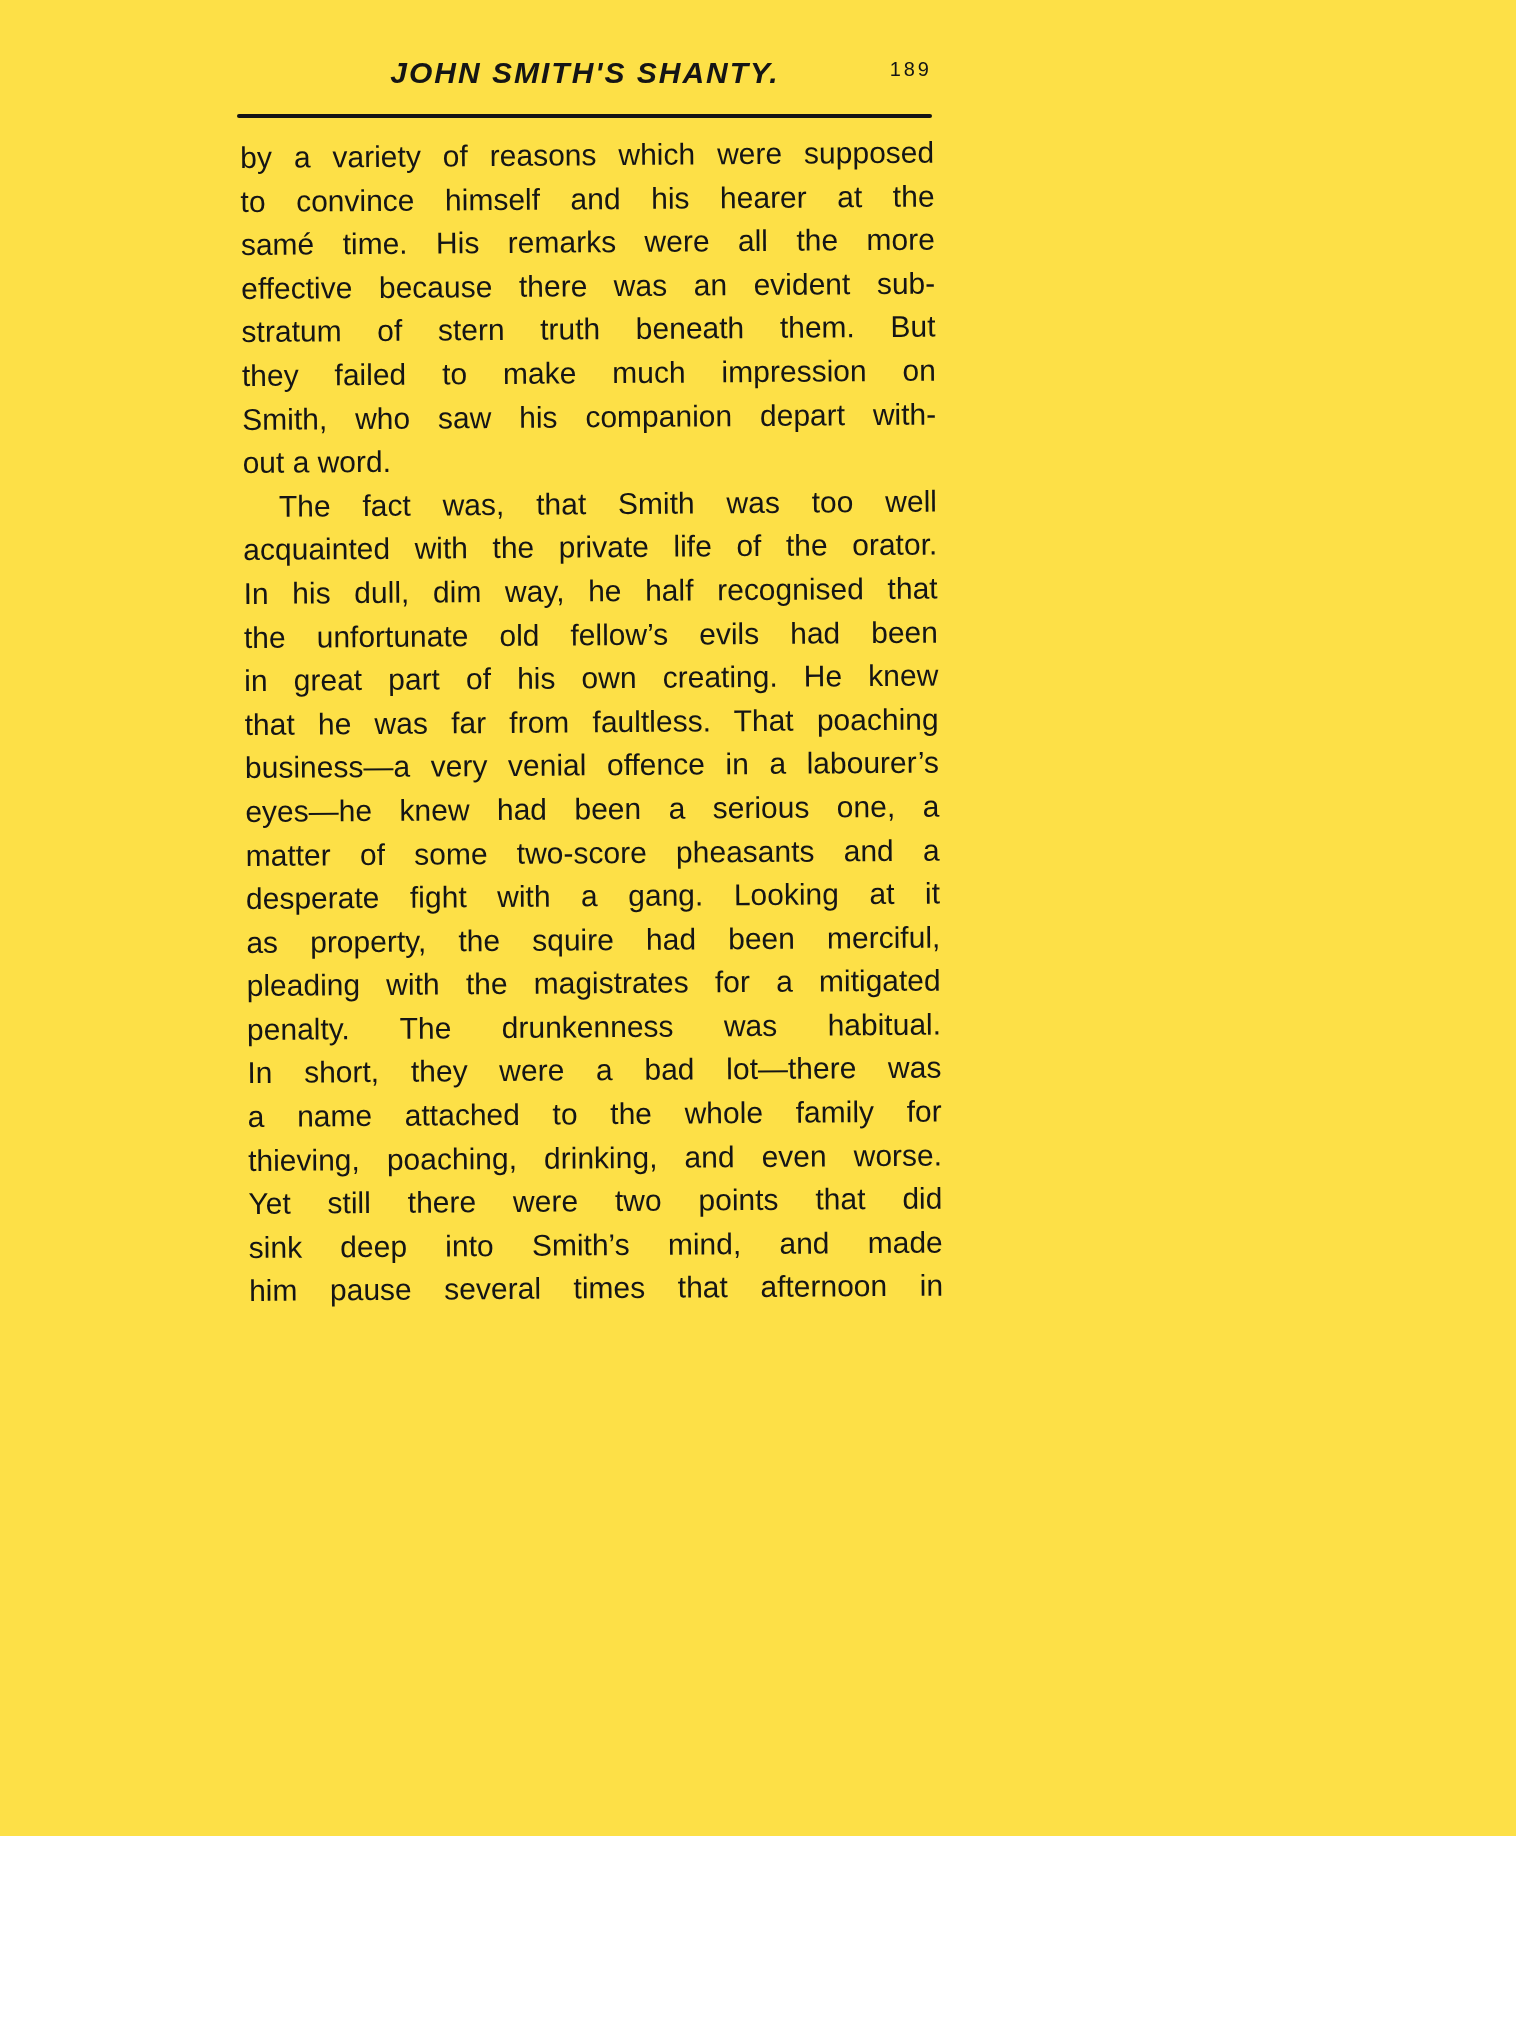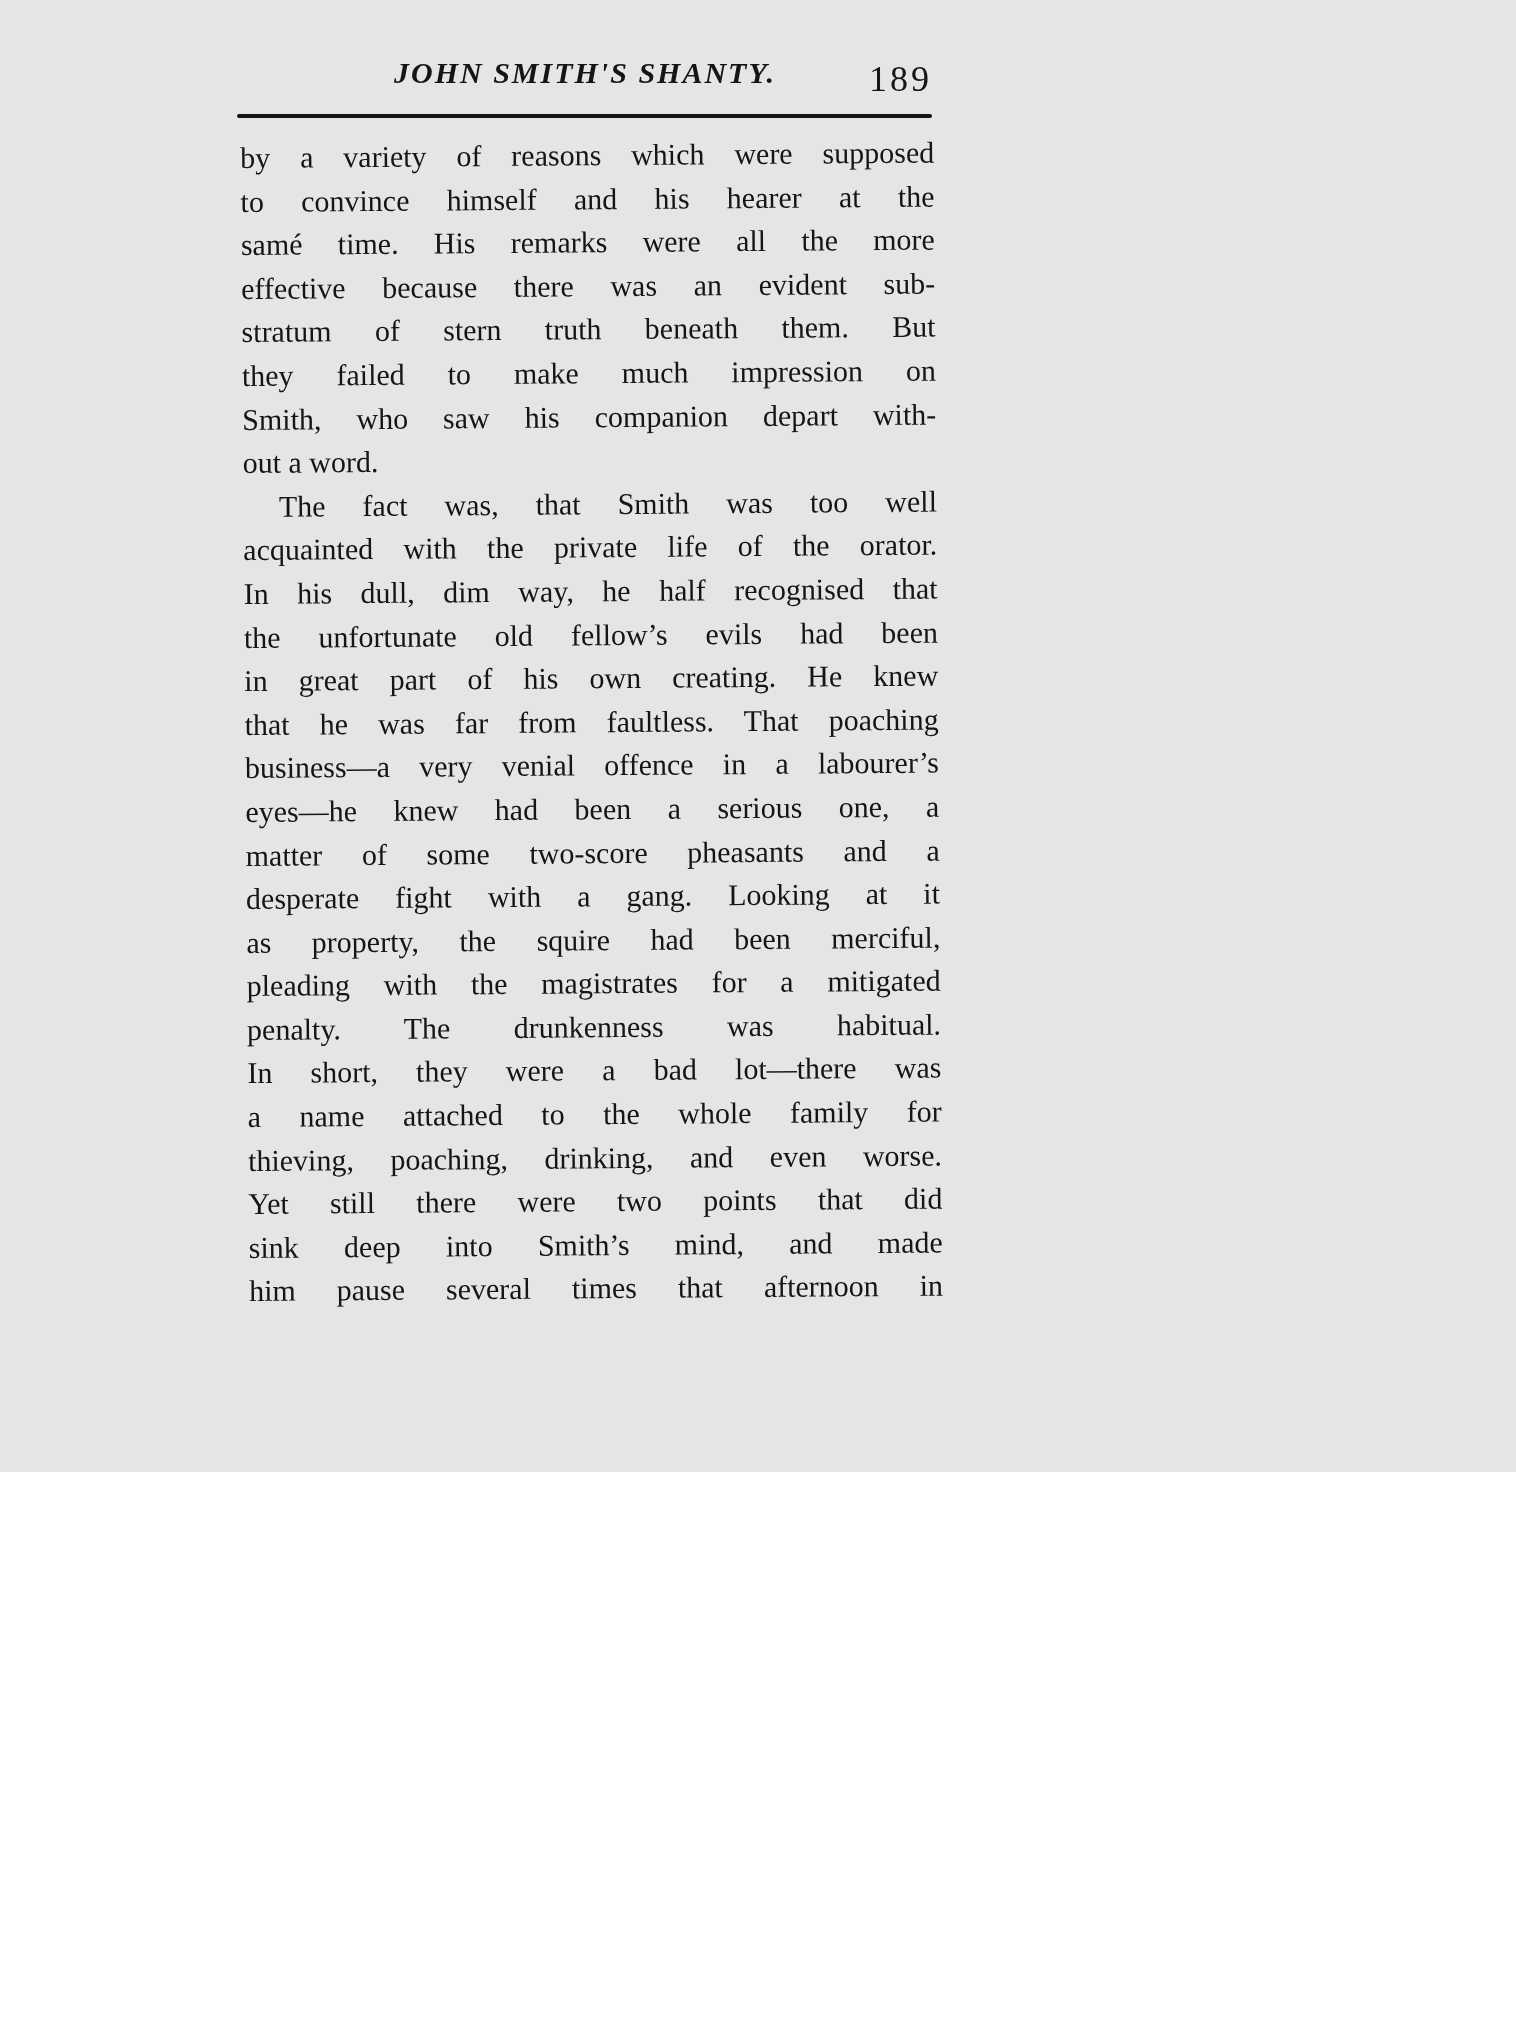--- a/index.html
+++ b/index.html
@@ -3,24 +3,24 @@
 <meta charset="utf-8">
 <style>
   html, body {
     margin: 0;
     padding: 0;
     background: #ffffff;
   }
   .page {
     position: relative;
     width: 1516px;
-    height: 1472px;
-    background: #e5e5e5;
+    height: 1836px;
+    background: #fde047;
     overflow: hidden;
-    font-family: Liberation Serif, serif;
+    font-family: Liberation Sans, sans-serif;
     color: #151515;
   }
   .header {
     position: absolute;
     top: 56px;
     left: 238px;
     width: 694px;
     height: 44px;
   }
   .header-title {
@@ -31,21 +31,21 @@
     font-style: italic;
     font-weight: bold;
     font-size: 30px;
     letter-spacing: 2px;
     white-space: nowrap;
   }
   .page-number {
     position: absolute;
     right: 0;
     top: 2px;
-    font-size: 36px;
+    font-size: 20px;
     letter-spacing: 3px;
   }
   .rule {
     position: absolute;
     top: 114px;
     left: 237px;
     width: 695px;
     height: 4px;
     background: #141414;
     border-radius: 2px;

